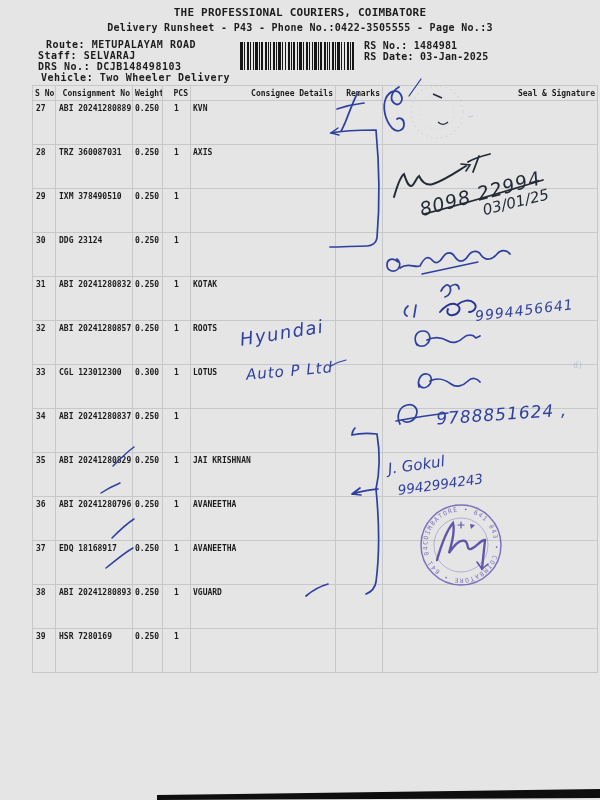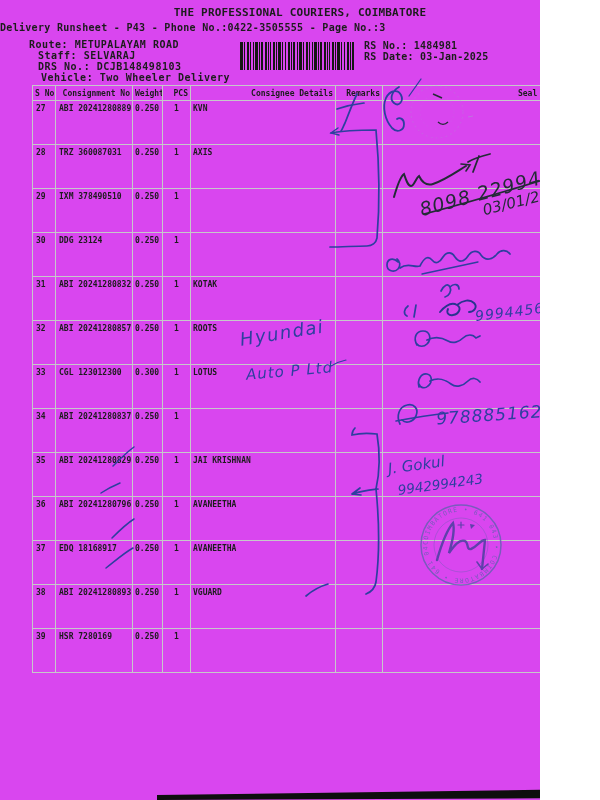--- a/index.html
+++ b/index.html
@@ -1,22 +1,22 @@
 <!DOCTYPE html>
 <html><head>
 <meta charset="utf-8">
 <style>
   html,body{margin:0;padding:0;background:#ffffff;}
   .page{
-    position:relative;width:540px;height:800px;background:#d946ef;
+    position:relative;width:600px;height:800px;background:#e5e5e5;
     font-family:"DejaVu Sans Mono",monospace;color:#1c1c1c;overflow:hidden;
   }
   .abs{position:absolute;}
   .title1{top:6px;left:0;width:600px;text-align:center;font-size:11px;font-weight:bold;letter-spacing:.2px;}
-  .title2{top:22px;left:0;width:600px;text-align:left;font-size:10px;font-weight:bold;letter-spacing:.3px;}
+  .title2{top:22px;left:0;width:600px;text-align:center;font-size:10px;font-weight:bold;letter-spacing:.3px;}
   .info{font-size:10px;font-weight:bold;letter-spacing:.5px;white-space:nowrap;}
   .rsinfo{font-size:10px;font-weight:bold;letter-spacing:.2px;white-space:nowrap;padding-left:8px;}
   .barcode{left:240px;top:42px;width:117px;height:28px;display:flex;align-items:stretch;}
   .barcode span{background:#151515;flex:none;height:100%;}
   table.runsheet{
     position:absolute;left:32px;top:85px;width:565px;
     border-collapse:collapse;table-layout:fixed;
   }
   table.runsheet th, table.runsheet td{
     border:1px solid #c6c8c9;font-weight:bold;overflow:hidden;white-space:nowrap;
@@ -31,21 +31,21 @@
   .hw{font-family:"DejaVu Sans",sans-serif;font-style:italic;}
 </style>
 </head>
 <body>
 
 <div class="page">
 
   <div class="abs title1">THE PROFESSIONAL COURIERS, COIMBATORE</div>
   <div class="abs title2">Delivery Runsheet - P43 - Phone No.:0422-3505555 - Page No.:3</div>
 
-  <div class="abs info" style="left:21px;top:39px;padding-left:8px;"><span>Route:</span> <span>METUPALAYAM ROAD</span></div>
+  <div class="abs info" style="left:38px;top:39px;padding-left:8px;"><span>Route:</span> <span>METUPALAYAM ROAD</span></div>
   <div class="abs info" style="left:38px;top:50px;"><span>Staff:</span> <span>SELVARAJ</span></div>
   <div class="abs info" style="left:38px;top:61px;"><span>DRS No.:</span> <span>DCJB148498103</span></div>
   <div class="abs info" style="left:41px;top:72px;"><span>Vehicle:</span> <span>Two Wheeler Delivery</span></div>
 
   <div class="abs barcode">
       <span style="width: 3px; margin-right: 1px;"></span>
       <span style="width: 1px; margin-right: 2px;"></span>
       <span style="width: 2px; margin-right: 1px;"></span>
       <span style="width: 1px; margin-right: 2px;"></span>
       <span style="width: 1px; margin-right: 1px;"></span>

